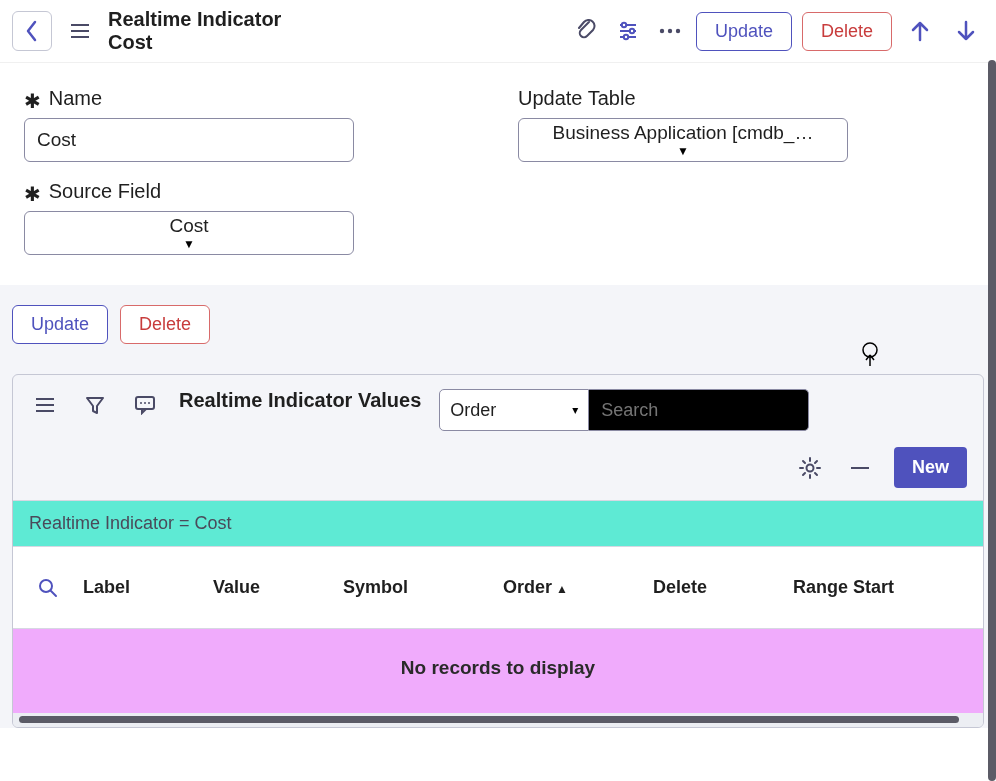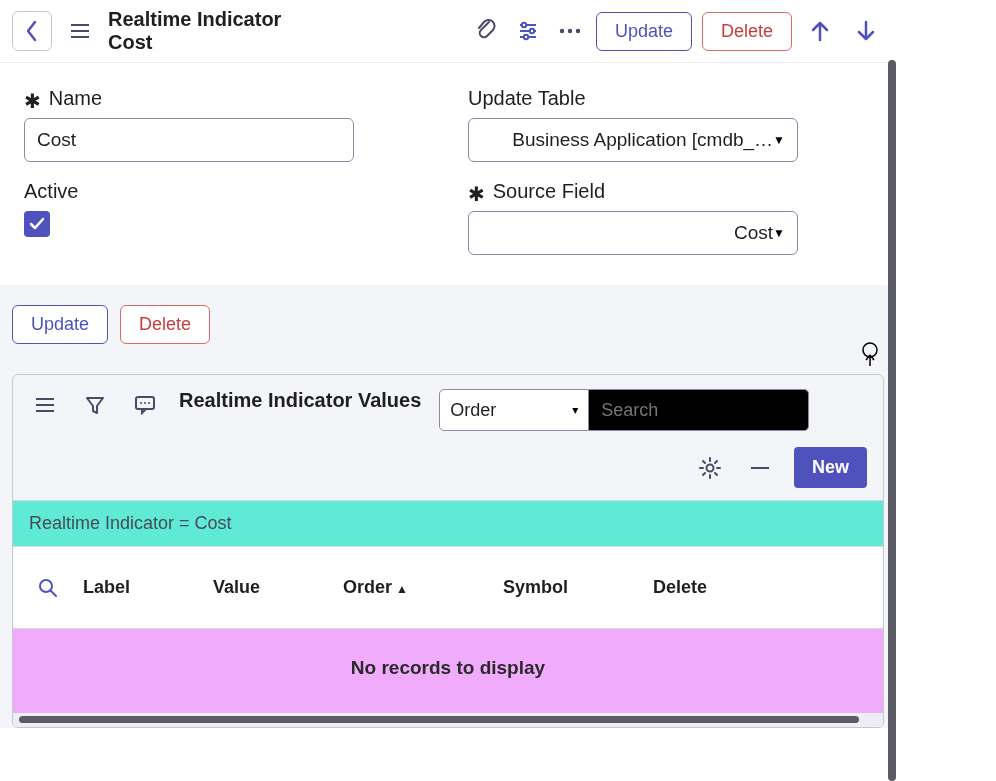--- a/index.html
+++ b/index.html
@@ -7,21 +7,21 @@
     margin: 0;
     font-family: -apple-system, BlinkMacSystemFont, "Segoe UI", Arial, sans-serif;
     background: #fff;
     color: #1f1f1f;
     width: 996px;
     height: 781px;
     overflow: hidden;
     position: relative;
   }
   .page {
-    width: 896px;
+    width: 996px;
     height: 781px;
     position: relative;
   }
   
   .header {
     display: flex;
     align-items: center;
     padding: 8px 12px;
     gap: 12px;
     border-bottom: 1px solid rgba(0,0,0,0.06);
@@ -79,22 +79,23 @@
     border: 1px solid #8a8aa3;
     border-radius: 6px;
     padding: 0 12px;
     font-size: 19px;
     background: #fff;
     color: #1f1f1f;
   }
   .text-input { width: 330px; }
   .select-input {
     width: 330px;
-    display: flex; align-items: center; justify-content: flex-end;
-    cursor: pointer;
+    display: flex; align-items: center; justify-content: center;
+    cursor: pointer;
+    flex-direction: column;
   }
   .select-caret { font-size: 12px; color: #000; }
   .checkbox {
     width: 26px; height: 26px;
     border-radius: 4px;
     background: #4f52bd;
     display: flex; align-items: center; justify-content: center;
     color: #fff;
     cursor: pointer;
   }
@@ -290,30 +291,20 @@
     <div class="field">
       <div class="field-label">
         <span>Update Table</span>
       </div>
       <div class="select-input">
         <span>Business Application [cmdb_…</span>
         <span class="select-caret">▼</span>
       </div>
     </div>
 
-    <div class="field">
-      <div class="field-label">
-        <span>Active</span>
-      </div>
-      <div class="checkbox">
-        <svg width="16" height="14" viewBox="0 0 16 14">
-            <path d="M2 7 L6 11 L14 2" fill="none" stroke="#fff" stroke-width="2.5" stroke-linecap="round" stroke-linejoin="round"></path>
-          </svg>
-      </div>
-    </div>
 
     <div class="field">
       <div class="field-label">
         <span class="req-star">✱</span>
         <span>Source Field</span>
       </div>
       <div class="select-input">
         <span>Cost</span>
         <span class="select-caret">▼</span>
       </div>
@@ -373,23 +364,24 @@
     <div class="filter-row">Realtime Indicator = Cost</div>
     <div class="table-head">
       <div class="th th-search">
         <svg width="20" height="20" viewBox="0 0 20 20">
               <circle cx="8" cy="8" r="6" fill="none" stroke="#4f52bd" stroke-width="2"></circle>
               <path d="M13 13 L18 18" stroke="#4f52bd" stroke-width="2" stroke-linecap="round"></path>
             </svg>
       </div>
       <div class="th">Label</div>
       <div class="th">Value</div>
+      <div class="th">Symbol</div>
       <div class="th"><span>Order</span><span class="sort-caret">▲</span></div>
-      <div class="th">Symbol</div>
       <div class="th">Delete</div>
+      <div class="th">Range Start</div>
     </div>
     <div class="empty-row">No records to display</div>
     <div class="list-hscroll"></div>
   </div>
   </div>
 
   <div class="cursor-overlay">
     <svg width="22" height="26" viewBox="0 0 22 26">
         <circle cx="10" cy="8" r="7" fill="none" stroke="#000" stroke-width="1.5"></circle>
         <path d="M10 13 L10 24 M10 13 L6 18 M10 13 L14 18" fill="none" stroke="#000" stroke-width="1.5"></path>

